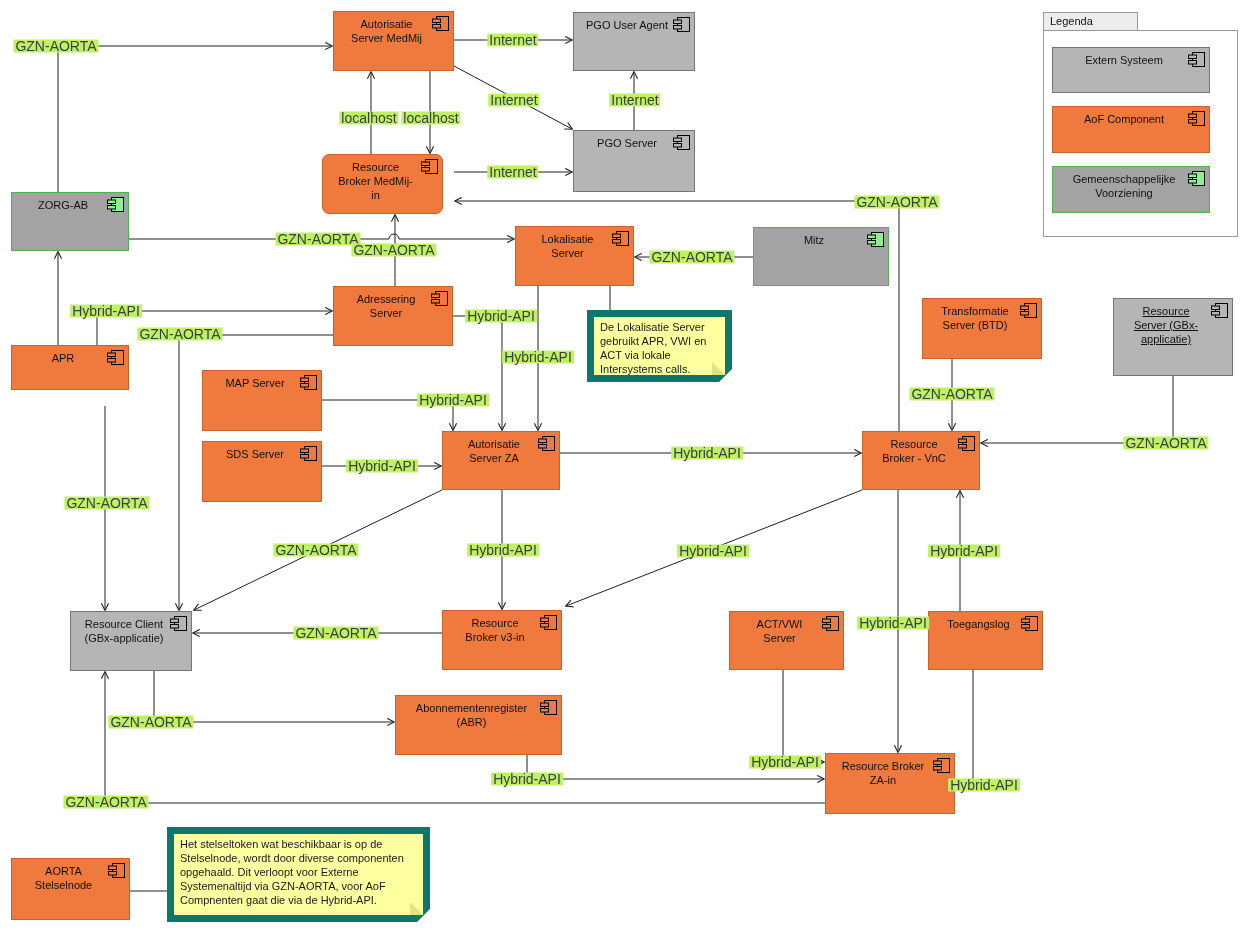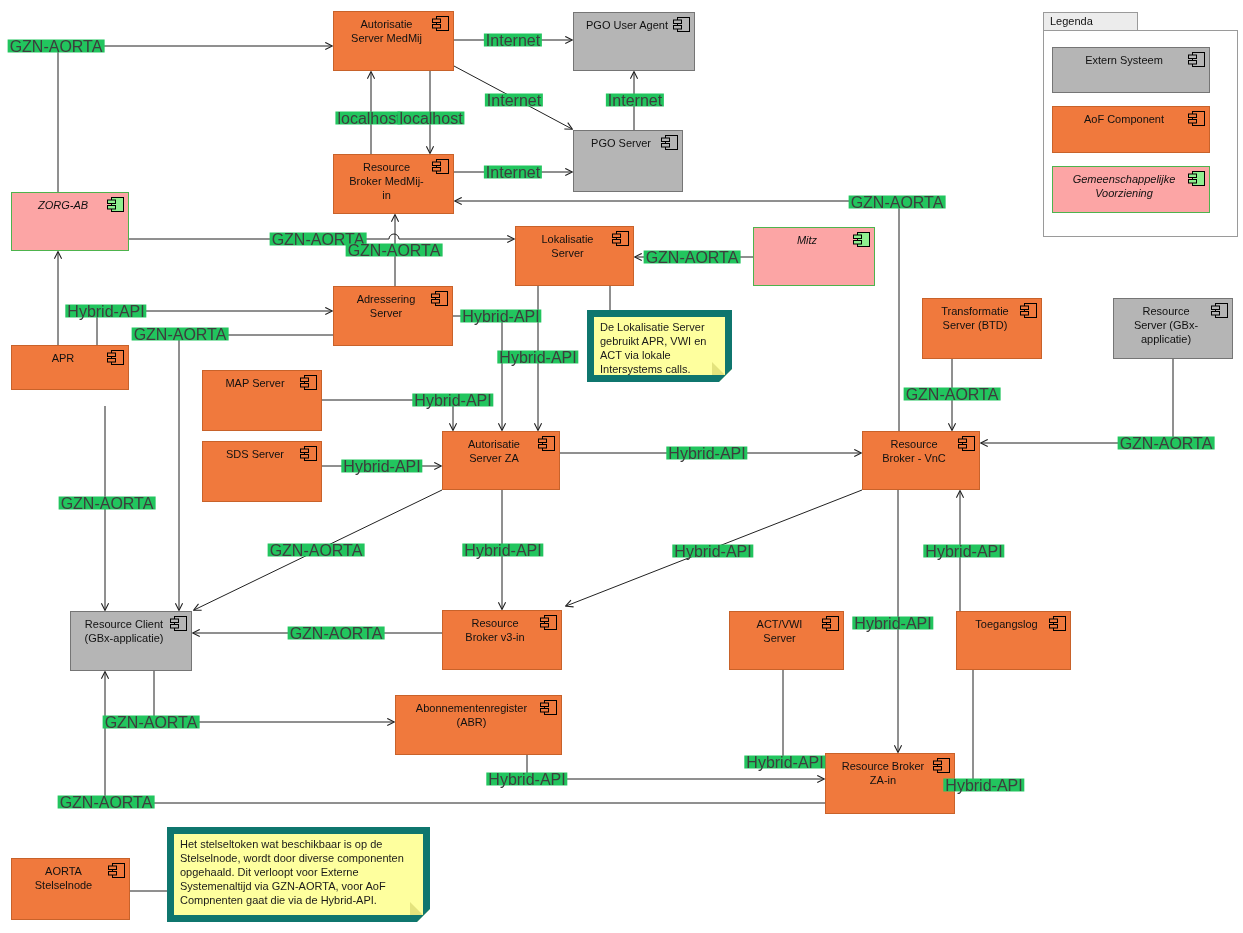--- a/index.html
+++ b/index.html
@@ -4,28 +4,28 @@
 <style>
   html,body{margin:0;padding:0;background:#ffffff;}
   #stage{position:relative;width:1243px;height:933px;background:#ffffff;overflow:hidden;
          font-family:"Liberation Sans",sans-serif;}
   #edge-layer{position:absolute;left:0;top:0;width:1243px;height:933px;}
   .node{position:absolute;box-sizing:border-box;border:1px solid #666;
         font-size:11px;line-height:1.25;color:#111;text-align:center;
         padding:6px 26px 2px 12px;}
   .node.extern{background:#b5b5b5;border-color:#757575;}
   .node.aof{background:#f0793d;border-color:#c8622a;}
-  .node.gv{background:#fca5a5;border-color:#4db34d;font-style:italic;}
+  .node.gv{background:#a3a3a3;border-color:#4db34d;}
   .comp-icon{position:absolute;top:4px;right:4px;width:17px;height:15px;}
   .comp-icon rect{stroke:#000;stroke-width:1;}
   .node.extern .comp-icon rect{fill:#b5b5b5;}
   .node.aof .comp-icon rect{fill:#f0793d;}
   .node.gv .comp-icon rect{fill:#8ff08f;}
-  .edge-label{position:absolute;transform:translate(-50%,-50%);background:#22c55e;
-        font-size:16px;color:#3d3d3d;white-space:nowrap;padding:0 2px;line-height:13px;}
+  .edge-label{position:absolute;transform:translate(-50%,-50%);background:#bef264;
+        font-size:14px;color:#3d3d3d;white-space:nowrap;padding:0 2px;line-height:13px;}
   .note{position:absolute;box-sizing:border-box;background:#feff9e;border:7px solid #0f766e;
         font-size:11px;line-height:1.27;color:#1a1a1a;padding:4px 6px;text-align:left;
         clip-path:polygon(0 0,100% 0,100% calc(100% - 13px),calc(100% - 13px) 100%,0 100%);}
   .note::after{content:'';position:absolute;right:0;bottom:0;width:0;height:0;
         border-bottom:13px solid #e3e37d;border-right:13px solid transparent;}
   #legend-frame{position:absolute;left:1043px;top:30px;width:195px;height:207px;
         box-sizing:border-box;border:1px solid #9a9a9a;background:#fff;}
   #legend-tab{position:absolute;left:1043px;top:12px;width:95px;height:19px;
         box-sizing:border-box;border:1px solid #9a9a9a;border-bottom:none;background:#ececec;
         font-size:11px;color:#111;padding:2px 6px;}
@@ -84,61 +84,61 @@
       <div class="node aof" style="left: 333px; top: 11px; width: 121px; height: 60px;"><span>Autorisatie Server MedMij</span><svg class="comp-icon" viewBox="0 0 17 15">
           <rect x="4.5" y="0.5" width="12" height="14"></rect>
           <rect x="0.5" y="3" width="8" height="3.5"></rect>
           <rect x="0.5" y="8.5" width="8" height="3.5"></rect>
         </svg></div>
       <div class="node extern" style="left: 573px; top: 12px; width: 122px; height: 59px;"><span>PGO User Agent</span><svg class="comp-icon" viewBox="0 0 17 15">
           <rect x="4.5" y="0.5" width="12" height="14"></rect>
           <rect x="0.5" y="3" width="8" height="3.5"></rect>
           <rect x="0.5" y="8.5" width="8" height="3.5"></rect>
         </svg></div>
-      <div class="node extern" style="left: 573px; top: 130px; width: 110px; height: 62px;"><span>PGO Server</span><svg class="comp-icon" viewBox="0 0 17 15">
-          <rect x="4.5" y="0.5" width="12" height="14"></rect>
-          <rect x="0.5" y="3" width="8" height="3.5"></rect>
-          <rect x="0.5" y="8.5" width="8" height="3.5"></rect>
-        </svg></div>
-      <div class="node aof" style="left: 333px; top: 154px; width: 121px; height: 60px;"><span>Resource Broker MedMij-in</span><svg class="comp-icon" viewBox="0 0 17 15">
+      <div class="node extern" style="left: 573px; top: 130px; width: 122px; height: 62px;"><span>PGO Server</span><svg class="comp-icon" viewBox="0 0 17 15">
+          <rect x="4.5" y="0.5" width="12" height="14"></rect>
+          <rect x="0.5" y="3" width="8" height="3.5"></rect>
+          <rect x="0.5" y="8.5" width="8" height="3.5"></rect>
+        </svg></div>
+      <div class="node aof" style="left: 322px; top: 154px; width: 121px; height: 60px; border-radius: 7px;"><span>Resource Broker MedMij-in</span><svg class="comp-icon" viewBox="0 0 17 15">
           <rect x="4.5" y="0.5" width="12" height="14"></rect>
           <rect x="0.5" y="3" width="8" height="3.5"></rect>
           <rect x="0.5" y="8.5" width="8" height="3.5"></rect>
         </svg></div>
       <div class="node gv" style="left: 11px; top: 192px; width: 118px; height: 59px;"><span>ZORG-AB</span><svg class="comp-icon" viewBox="0 0 17 15">
           <rect x="4.5" y="0.5" width="12" height="14"></rect>
           <rect x="0.5" y="3" width="8" height="3.5"></rect>
           <rect x="0.5" y="8.5" width="8" height="3.5"></rect>
         </svg></div>
       <div class="node aof" style="left: 515px; top: 226px; width: 119px; height: 60px;"><span>Lokalisatie Server</span><svg class="comp-icon" viewBox="0 0 17 15">
           <rect x="4.5" y="0.5" width="12" height="14"></rect>
           <rect x="0.5" y="3" width="8" height="3.5"></rect>
           <rect x="0.5" y="8.5" width="8" height="3.5"></rect>
         </svg></div>
-      <div class="node gv" style="left: 753px; top: 227px; width: 122px; height: 59px;"><span>Mitz</span><svg class="comp-icon" viewBox="0 0 17 15">
+      <div class="node gv" style="left: 753px; top: 227px; width: 136px; height: 59px;"><span>Mitz</span><svg class="comp-icon" viewBox="0 0 17 15">
           <rect x="4.5" y="0.5" width="12" height="14"></rect>
           <rect x="0.5" y="3" width="8" height="3.5"></rect>
           <rect x="0.5" y="8.5" width="8" height="3.5"></rect>
         </svg></div>
       <div class="node aof" style="left: 333px; top: 286px; width: 120px; height: 60px;"><span>Adressering Server</span><svg class="comp-icon" viewBox="0 0 17 15">
           <rect x="4.5" y="0.5" width="12" height="14"></rect>
           <rect x="0.5" y="3" width="8" height="3.5"></rect>
           <rect x="0.5" y="8.5" width="8" height="3.5"></rect>
         </svg></div>
       <div class="node aof" style="left: 11px; top: 345px; width: 118px; height: 45px;"><span>APR</span><svg class="comp-icon" viewBox="0 0 17 15">
           <rect x="4.5" y="0.5" width="12" height="14"></rect>
           <rect x="0.5" y="3" width="8" height="3.5"></rect>
           <rect x="0.5" y="8.5" width="8" height="3.5"></rect>
         </svg></div>
       <div class="node aof" style="left: 922px; top: 298px; width: 120px; height: 61px;"><span>Transformatie Server (BTD)</span><svg class="comp-icon" viewBox="0 0 17 15">
           <rect x="4.5" y="0.5" width="12" height="14"></rect>
           <rect x="0.5" y="3" width="8" height="3.5"></rect>
           <rect x="0.5" y="8.5" width="8" height="3.5"></rect>
         </svg></div>
-      <div class="node extern" style="left: 1113px; top: 298px; width: 120px; height: 61px;"><span>Resource Server (GBx-applicatie)</span><svg class="comp-icon" viewBox="0 0 17 15">
+      <div class="node extern" style="left: 1113px; top: 298px; width: 120px; height: 78px; text-decoration: underline;"><span>Resource Server (GBx-applicatie)</span><svg class="comp-icon" viewBox="0 0 17 15">
           <rect x="4.5" y="0.5" width="12" height="14"></rect>
           <rect x="0.5" y="3" width="8" height="3.5"></rect>
           <rect x="0.5" y="8.5" width="8" height="3.5"></rect>
         </svg></div>
       <div class="node aof" style="left: 202px; top: 370px; width: 120px; height: 61px;"><span>MAP Server</span><svg class="comp-icon" viewBox="0 0 17 15">
           <rect x="4.5" y="0.5" width="12" height="14"></rect>
           <rect x="0.5" y="3" width="8" height="3.5"></rect>
           <rect x="0.5" y="8.5" width="8" height="3.5"></rect>
         </svg></div>
       <div class="node aof" style="left: 202px; top: 441px; width: 120px; height: 61px;"><span>SDS Server</span><svg class="comp-icon" viewBox="0 0 17 15">
@@ -164,21 +164,21 @@
       <div class="node aof" style="left: 442px; top: 610px; width: 120px; height: 60px;"><span>Resource Broker v3-in</span><svg class="comp-icon" viewBox="0 0 17 15">
           <rect x="4.5" y="0.5" width="12" height="14"></rect>
           <rect x="0.5" y="3" width="8" height="3.5"></rect>
           <rect x="0.5" y="8.5" width="8" height="3.5"></rect>
         </svg></div>
       <div class="node aof" style="left: 729px; top: 611px; width: 115px; height: 59px;"><span>ACT/VWI Server</span><svg class="comp-icon" viewBox="0 0 17 15">
           <rect x="4.5" y="0.5" width="12" height="14"></rect>
           <rect x="0.5" y="3" width="8" height="3.5"></rect>
           <rect x="0.5" y="8.5" width="8" height="3.5"></rect>
         </svg></div>
-      <div class="node aof" style="left: 956px; top: 611px; width: 115px; height: 59px;"><span>Toegangslog</span><svg class="comp-icon" viewBox="0 0 17 15">
+      <div class="node aof" style="left: 928px; top: 611px; width: 115px; height: 59px;"><span>Toegangslog</span><svg class="comp-icon" viewBox="0 0 17 15">
           <rect x="4.5" y="0.5" width="12" height="14"></rect>
           <rect x="0.5" y="3" width="8" height="3.5"></rect>
           <rect x="0.5" y="8.5" width="8" height="3.5"></rect>
         </svg></div>
       <div class="node aof" style="left: 395px; top: 695px; width: 167px; height: 60px;"><span>Abonnementenregister (ABR)</span><svg class="comp-icon" viewBox="0 0 17 15">
           <rect x="4.5" y="0.5" width="12" height="14"></rect>
           <rect x="0.5" y="3" width="8" height="3.5"></rect>
           <rect x="0.5" y="8.5" width="8" height="3.5"></rect>
         </svg></div>
       <div class="node aof" style="left: 825px; top: 753px; width: 130px; height: 61px;"><span>Resource Broker ZA-in</span><svg class="comp-icon" viewBox="0 0 17 15">

